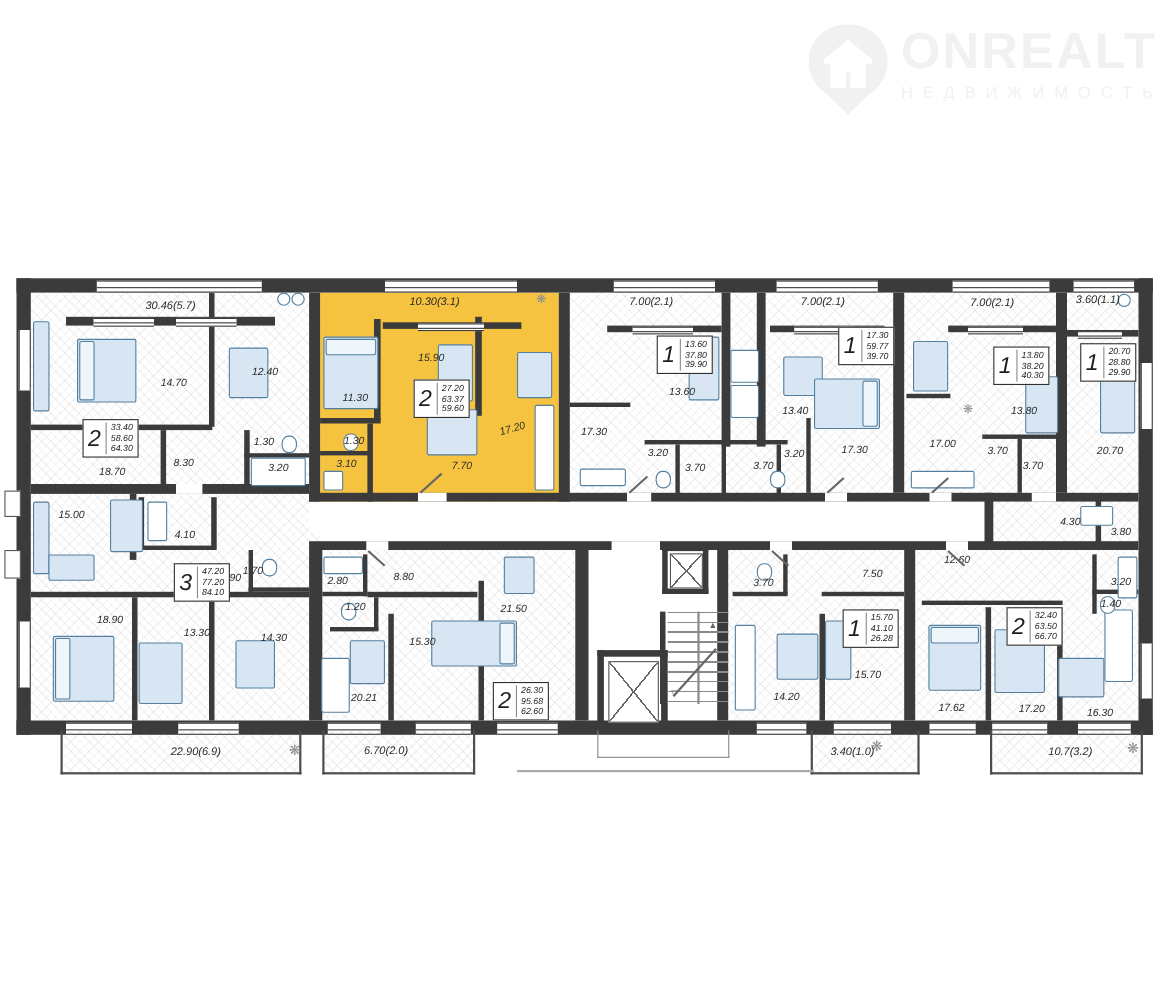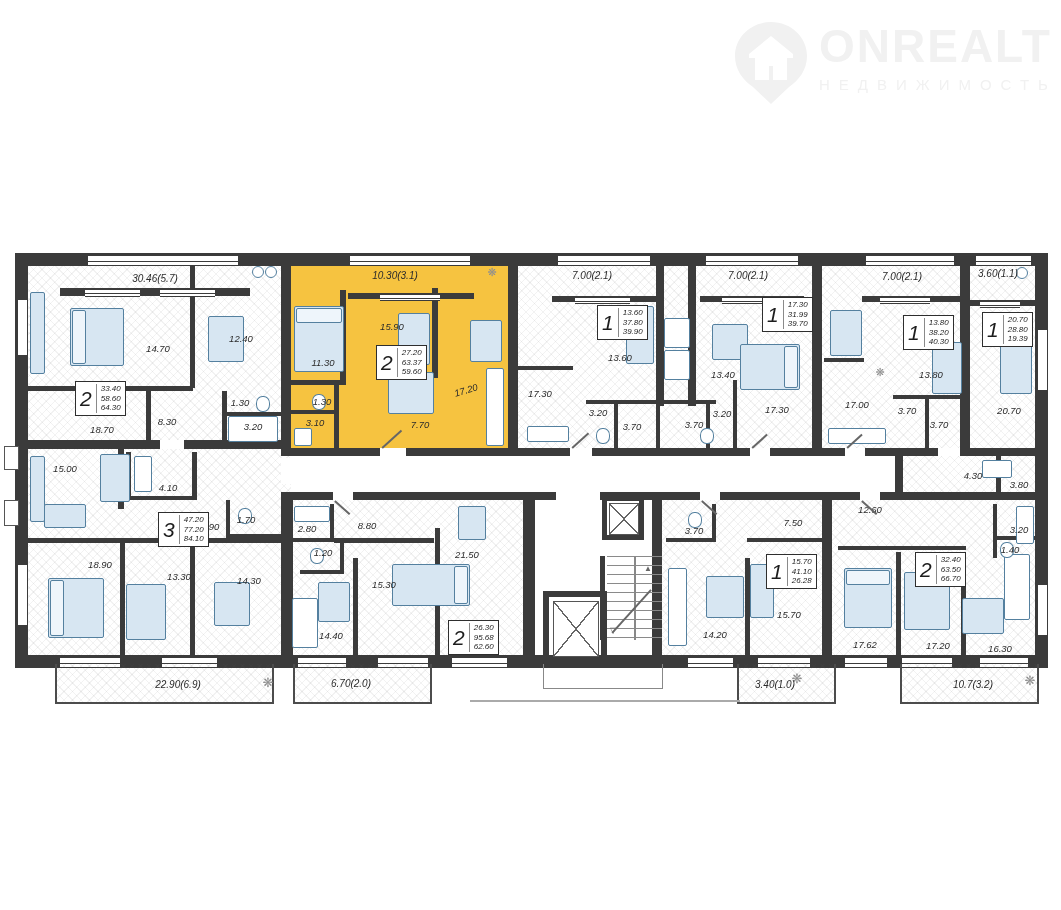--- a/index.html
+++ b/index.html
@@ -376,29 +376,29 @@
   <span class="rl" style="left:907px;top:410px">3.70</span>
   <span class="rl" style="left:939px;top:424px">3.70</span>
 
   <span class="rl" style="left:1009px;top:410px">20.70</span>
   <span class="rl" style="left:973px;top:475px">4.30</span>
   <span class="rl" style="left:1019px;top:484px">3.80</span>
 
   <span class="rl" style="left:65px;top:468px">15.00</span>
   <span class="rl" style="left:168px;top:487px">4.10</span>
   <span class="rl" style="left:210px;top:526px">9.90</span>
-  <span class="rl" style="left:246px;top:519px">1.70</span>
+  <span class="rl" style="left:230px;top:519px">1.70</span>
   <span class="rl" style="left:100px;top:564px">18.90</span>
   <span class="rl" style="left:179px;top:576px">13.30</span>
   <span class="rl" style="left:249px;top:580px">14.30</span>
 
   <span class="rl" style="left:307px;top:528px">2.80</span>
   <span class="rl" style="left:367px;top:525px">8.80</span>
   <span class="rl" style="left:323px;top:552px">1.20</span>
-  <span class="rl" style="left:331px;top:635px">14.40</span>
+  <span class="rl" style="left:331px;top:635px">20.21</span>
   <span class="rl" style="left:384px;top:584px">15.30</span>
   <span class="rl" style="left:467px;top:554px">21.50</span>
 
   <span class="rl" style="left:694px;top:530px">3.70</span>
   <span class="rl" style="left:793px;top:522px">7.50</span>
   <span class="rl" style="left:715px;top:634px">14.20</span>
   <span class="rl" style="left:789px;top:614px">15.70</span>
 
   <span class="rl" style="left:870px;top:509px">12.60</span>
   <span class="rl" style="left:1019px;top:529px">3.20</span>
@@ -428,38 +428,38 @@
     <div class="ar">
       <span>13.60</span>
       <span>37.80</span>
       <span>39.90</span>
     </div>
   </div>
   <div class="apt" style="left:762px;top:297px">
     <div class="n">1</div>
     <div class="ar">
       <span>17.30</span>
-      <span>31.99</span>
+      <span>59.77</span>
       <span>39.70</span>
     </div>
   </div>
   <div class="apt" style="left:903px;top:315px">
     <div class="n">1</div>
     <div class="ar">
       <span>13.80</span>
       <span>38.20</span>
       <span>40.30</span>
     </div>
   </div>
   <div class="apt" style="left:982px;top:312px">
     <div class="n">1</div>
     <div class="ar">
       <span>20.70</span>
       <span>28.80</span>
-      <span>19.39</span>
+      <span>29.90</span>
     </div>
   </div>
   <div class="apt" style="left:158px;top:512px">
     <div class="n">3</div>
     <div class="ar">
       <span>47.20</span>
       <span>77.20</span>
       <span>84.10</span>
     </div>
   </div>

